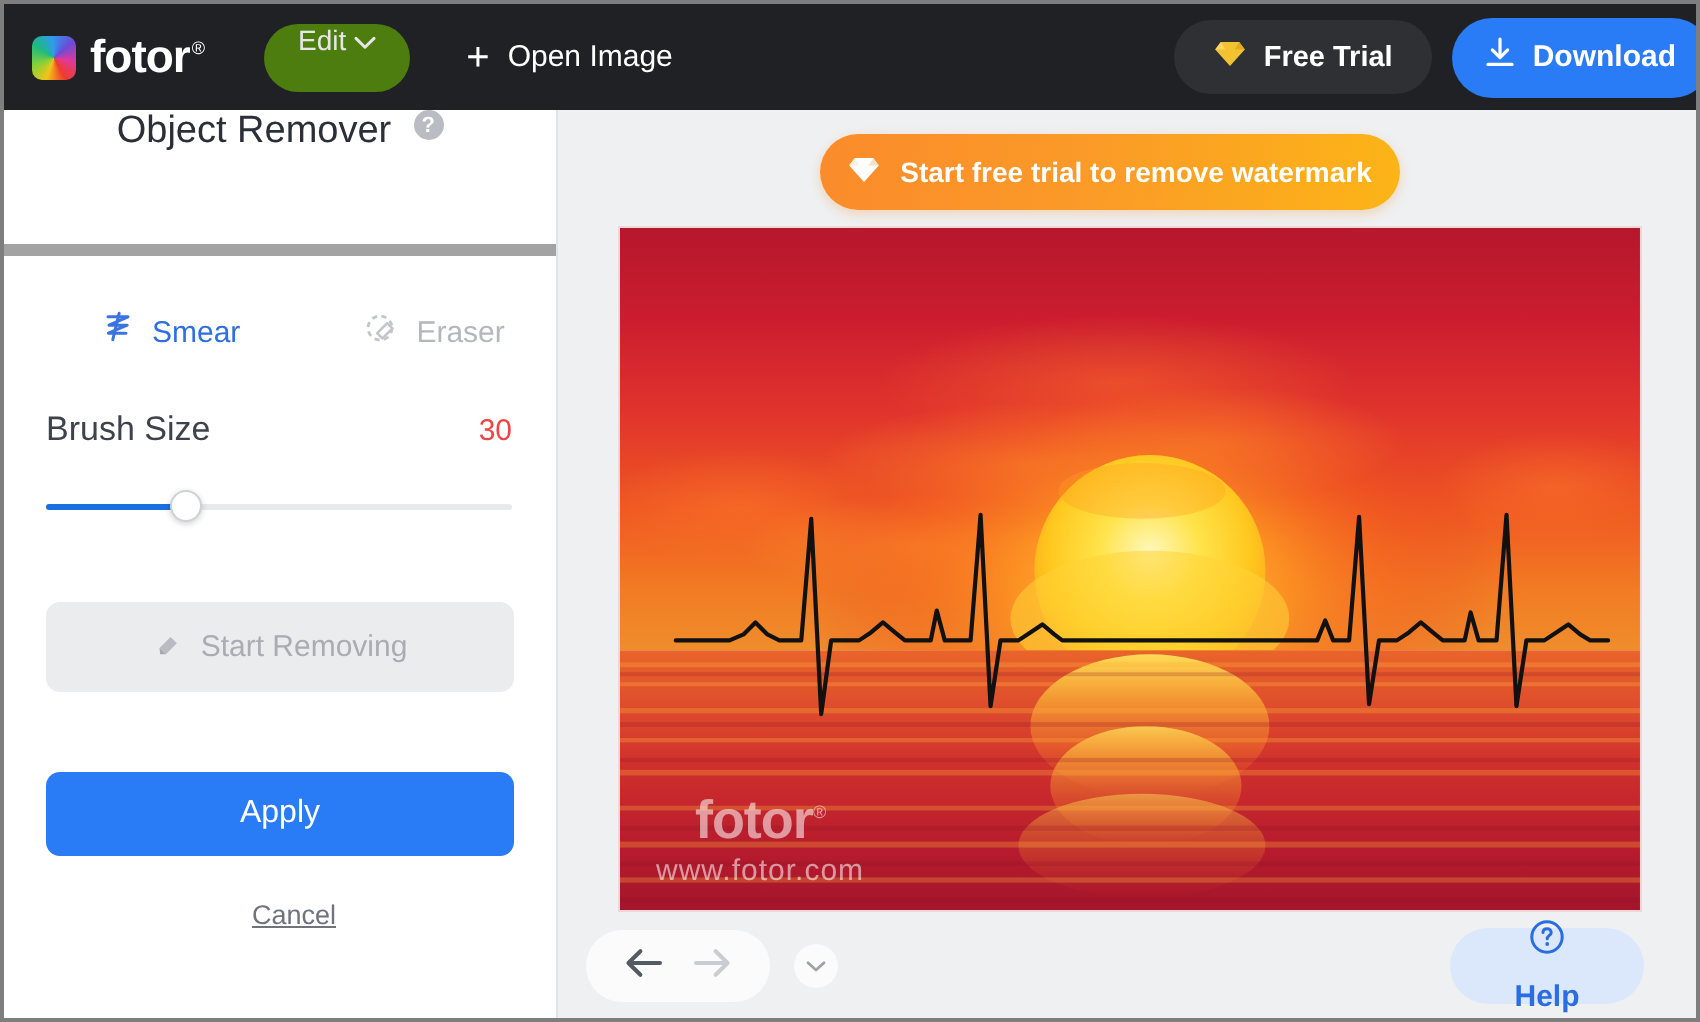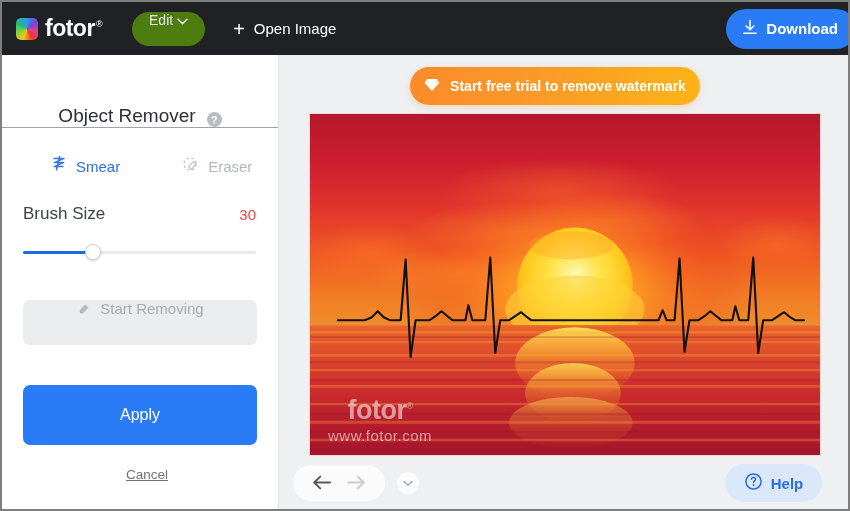--- a/index.html
+++ b/index.html
@@ -71,22 +71,22 @@
     margin-right: -8px;
   }
 
   
   .sidebar {
     position: absolute; left: 0; top: 53px;
     width: 277px; height: 456px; background: #ffffff;
     border-right: 1px solid #e2e3e6;
   }
   .panel-title-row {
-    height: 73px; display: flex; align-items: flex-end; justify-content: center;
-    gap: 11px; border-bottom: 1px solid #a3a3a3;
+    height: 73px; display: flex; align-items: flex-start; justify-content: center;
+    gap: 11px; border-bottom: 6px solid #a3a3a3;
   }
   .panel-title { font-size: 19px; color: #2b2f38; }
   .help-dot {
     width: 15px; height: 15px; border-radius: 50%;
     background: #b9bcc2; color: #ffffff; font-size: 11px;
     display: flex; align-items: center; justify-content: center;
     cursor: pointer; font-weight: bold;
   }
   .tools-row {
     display: flex; align-items: center; margin-top: 27px;
@@ -113,26 +113,26 @@
     position: absolute; left: 0; top: 7px; height: 3px;
     background: #1a6fe0; border-radius: 2px;
   }
   .slider-thumb {
     position: absolute; top: 0; width: 16px; height: 16px;
     border-radius: 50%; background: #ffffff; border: 1px solid #cfd1d5;
     box-shadow: 0 1px 3px rgba(0,0,0,0.18); cursor: pointer;
   }
   .start-removing {
     margin: 40px 21px 0 21px; height: 45px; border-radius: 7px;
-    background: #ebecee; display: flex; align-items: flex-start;
+    background: #ebecee; display: flex; align-items: center;
     justify-content: center; gap: 8px;
     color: #a9acb3; font-size: 15px; cursor: default;
   }
   .apply-btn {
-    margin: 40px 21px 0 21px; height: 60px; border-radius: 7px;
+    margin: 40px 21px 0 21px; height: 42px; border-radius: 7px;
     background: #2a7bf6; display: flex; align-items: center;
     justify-content: center; color: #ffffff; font-size: 16px;
     cursor: pointer;
   }
   .cancel-link {
     margin-top: 22px; text-align: center; font-size: 13.5px;
     color: #6e737c; text-decoration: underline; cursor: pointer; padding-left: 14px;
   }
 
   
@@ -181,21 +181,21 @@
     position: absolute; left: 118px; top: 17px;
     width: 22px; height: 22px; border-radius: 50%;
     background: #fbfbfc; display: flex; align-items: center;
     justify-content: center; color: #9ea2a9; font-size: 10px; cursor: pointer;
   }
   .help-btn {
     position: absolute; right: 26px; top: 9px;
     width: 97px; height: 38px; border-radius: 19px;
     background: #dbe8fb; display: flex; align-items: center;
     justify-content: center; gap: 8px;
-    color: #2a6de0; font-size: 15px; font-weight: bold; cursor: pointer;
+    color: #2a6de0; font-size: 15px; font-weight: bold; cursor: pointer; flex-direction: column;
   }
 </style>
 </head>
 <body>
 
 <div id="app">
 
   <div class="header">
 
     <div class="logo-wrap">
@@ -212,20 +212,30 @@
       </span>
     </div>
 
     <div class="open-img">
       <span class="plus-ic">+</span>
       <span>Open Image</span>
     </div>
 
     <div class="hdr-right">
 
+      <div class="free-trial">
+        <span>
+          <svg width="16" height="14" viewBox="0 0 16 14" aria-hidden="true">
+            <path d="M3.4 1 H12.6 L15.4 4.7 L8 13 L0.6 4.7 Z" fill="#f2c230"></path>
+            <path d="M3.4 1 L5.6 4.7 H0.6 Z" fill="#f7d769"></path>
+            <path d="M12.6 1 L10.4 4.7 H15.4 Z" fill="#e0ac1f"></path>
+          </svg>
+        </span>
+        <span>Free Trial</span>
+      </div>
 
       <div class="download-btn">
         <span>
           <svg width="16" height="17" viewBox="0 0 16 17" fill="none" aria-hidden="true">
             <path d="M8 1.5 V10.5 M4.2 7 L8 10.8 L11.8 7" stroke="#ffffff" stroke-width="1.6" stroke-linecap="round" stroke-linejoin="round"></path>
             <path d="M2 14.2 H14" stroke="#ffffff" stroke-width="1.6" stroke-linecap="round"></path>
           </svg>
         </span>
         <span>Download</span>
       </div>

